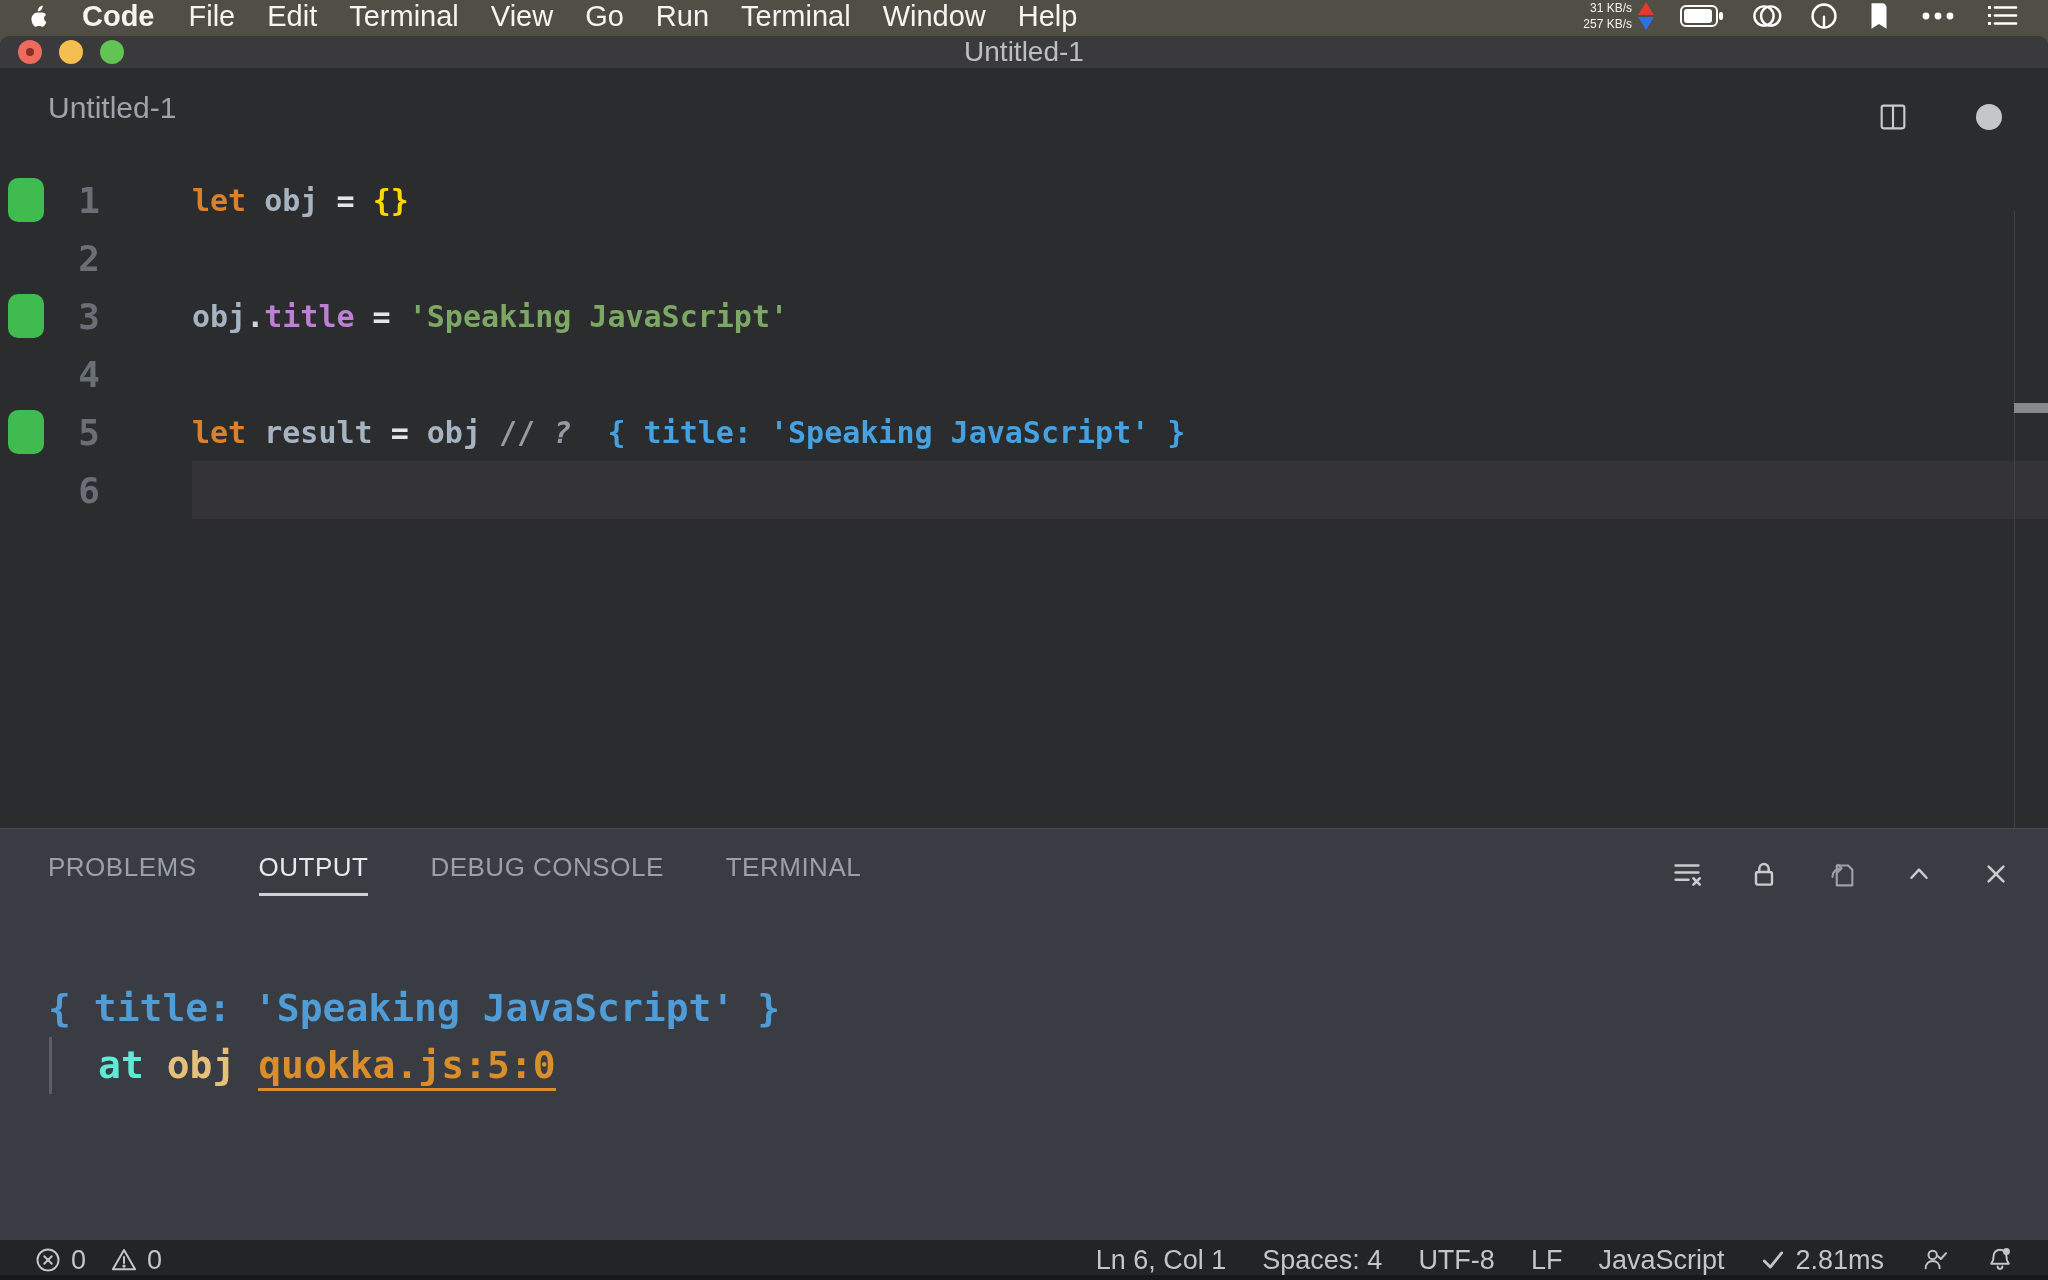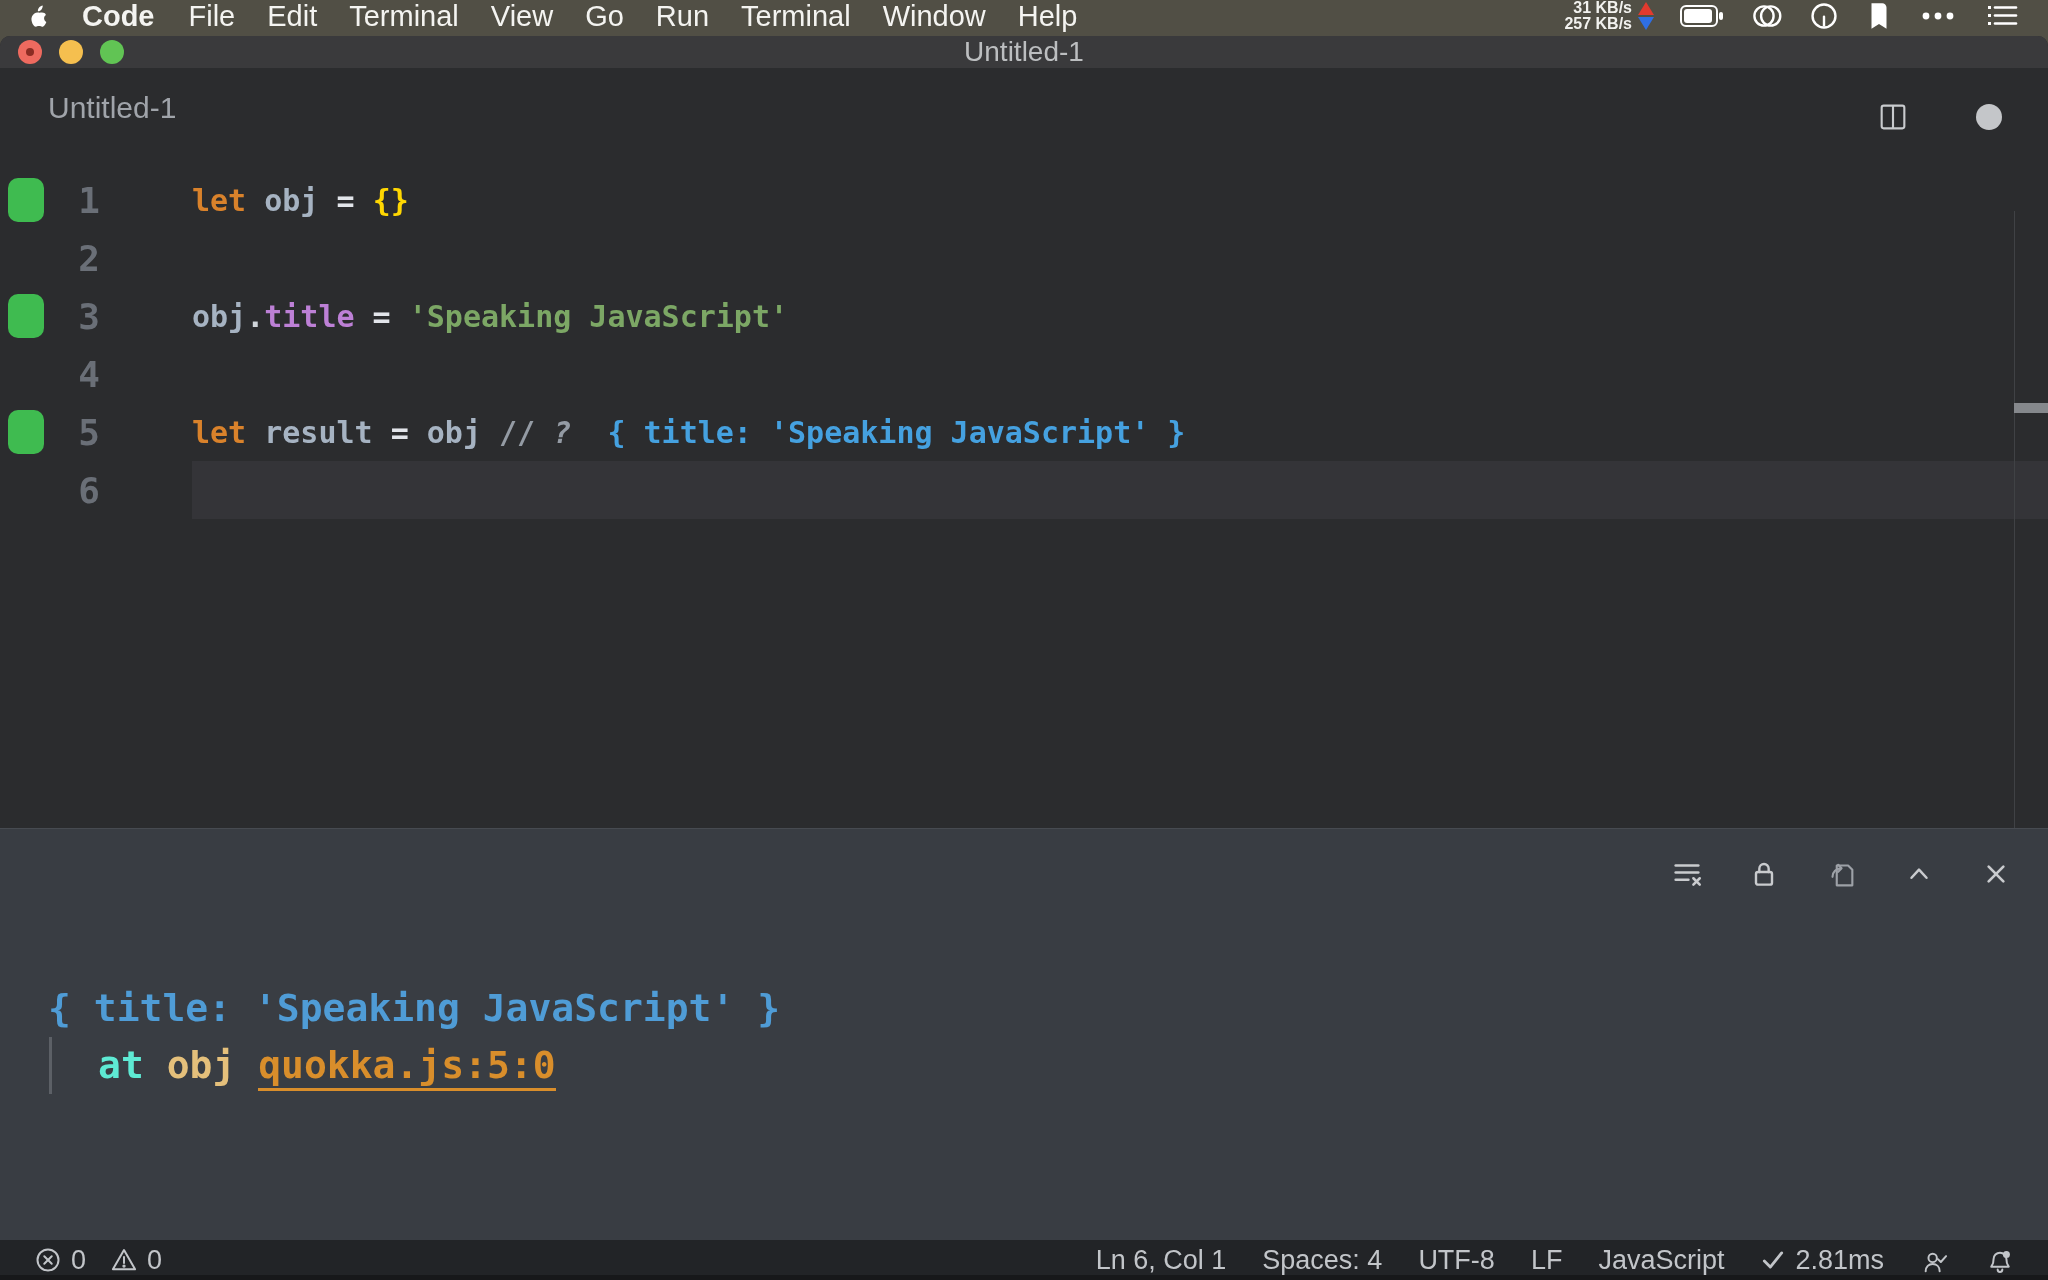--- a/index.html
+++ b/index.html
@@ -9,21 +9,21 @@
   
   .menubar { position:absolute; left:0; top:0; width:2048px; height:36px;
     display:flex; align-items:flex-start; color:#f2f2ef; font-size:29px; }
   .menubar .left { display:flex; align-items:center; gap:0; padding-left:24px; }
   .menu-item { padding:0 16px; font-weight:500; color:#f4f4f1; cursor:default; }
   .menu-item.app { font-weight:700; padding:0 18px; }
   .apple-wrap { padding:0 14px 0 2px; display:flex; align-items:center; }
   .menubar .right { margin-left:auto; display:flex; align-items:center; gap:26px; padding-right:28px; }
   .net { display:flex; align-items:center; gap:6px; }
   .net-col { display:flex; flex-direction:column; align-items:flex-end; line-height:16px; }
-  .net-col span { font-size:16px; font-weight:700; letter-spacing:0; }
+  .net-col span { font-size:12px; font-weight:400; letter-spacing:0; }
   .net-arrows { display:flex; flex-direction:column; gap:2px; }
   .tri-up { width:0; height:0; border-left:8px solid transparent; border-right:8px solid transparent; border-bottom:13px solid #e23a2e; }
   .tri-down { width:0; height:0; border-left:8px solid transparent; border-right:8px solid transparent; border-top:13px solid #2f6fe4; }
   .mb-icon { display:flex; align-items:center; justify-content:center; color:#fff; }
 
   
   .window { position:absolute; left:0; top:36px; width:2048px; height:1244px;
     background:#2b2c2e; border-radius:10px 10px 0 0; overflow:hidden; }
 
   .titlebar { position:absolute; left:0; top:0; width:100%; height:32px; background:#3a3a3c;
@@ -75,21 +75,21 @@
 
   .outlog { padding-top:14px; font-family:"DejaVu Sans Mono", monospace; font-size:38px; font-weight:700; }
   .oline { line-height:57px; white-space:pre; padding-left:48px; }
   .oline.stack { padding-left:46px; margin-left:49px; border-left:3px solid #5c6066; }
   .stack-link { border-bottom:3px solid; padding-bottom:1px; }
 
   
   .statusbar { position:absolute; left:0; top:1204px; width:100%; height:40px; background:#222427;
     display:flex; align-items:center; color:#c2c5c9; font-size:27px; }
   .sb-left { display:flex; align-items:center; gap:24px; padding-left:34px; }
-  .sb-right { margin-left:auto; display:flex; align-items:flex-end; gap:36px; padding-right:34px; }
+  .sb-right { margin-left:auto; display:flex; align-items:flex-start; gap:36px; padding-right:34px; }
   .sb-item { display:flex; align-items:center; gap:9px; }
   .sb-item svg { display:block; }
   .bottom-edge { position:absolute; left:0; bottom:0; width:100%; height:5px; background:#17181a; }
 </style>
 </head>
 <body>
 
 <div class="menubar">
   <div class="left">
     <div class="apple-wrap">
@@ -233,20 +233,26 @@
           <div class="lnum">6</div>
           <div class="codeline"></div>
         </div>
       </div>
     <div class="ruler"></div>
     <div class="ruler-mark"></div>
   </div>
 
   <div class="panel">
     <div class="panel-header">
+      <div class="ptabs" id="panel-tabs">
+          <div class="ptab">PROBLEMS</div>
+          <div class="ptab active">OUTPUT</div>
+          <div class="ptab">DEBUG CONSOLE</div>
+          <div class="ptab">TERMINAL</div>
+        </div>
       <div class="panel-right">
         <div id="panel-icons" style="display:flex;align-items:center;gap:44px;">
             <span class="picon">
               <svg width="34" height="34" viewBox="0 0 24 24" fill="none" stroke="currentColor" stroke-width="1.8" stroke-linecap="round" stroke-linejoin="round">
                 <line x1="4" y1="6" x2="20" y2="6"></line>
                 <line x1="4" y1="11" x2="20" y2="11"></line>
                 <line x1="4" y1="16" x2="13" y2="16"></line>
                 <line x1="16.5" y1="15" x2="21" y2="19.5"></line>
                 <line x1="21" y1="15" x2="16.5" y2="19.5"></line>
               </svg>

